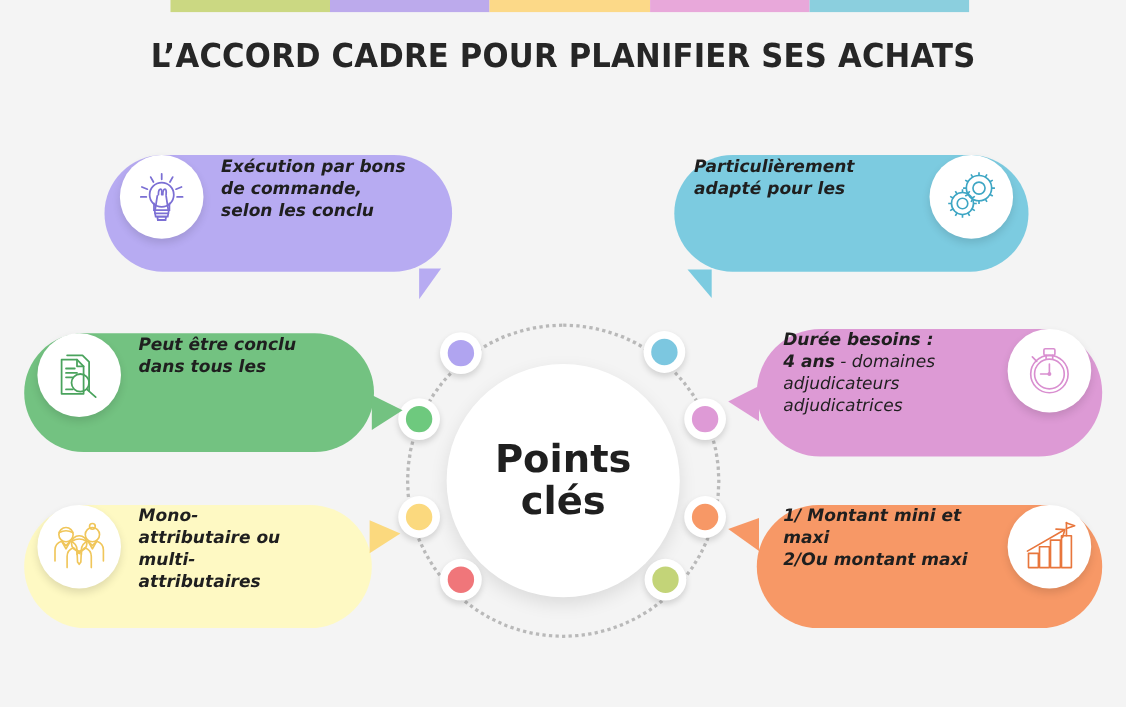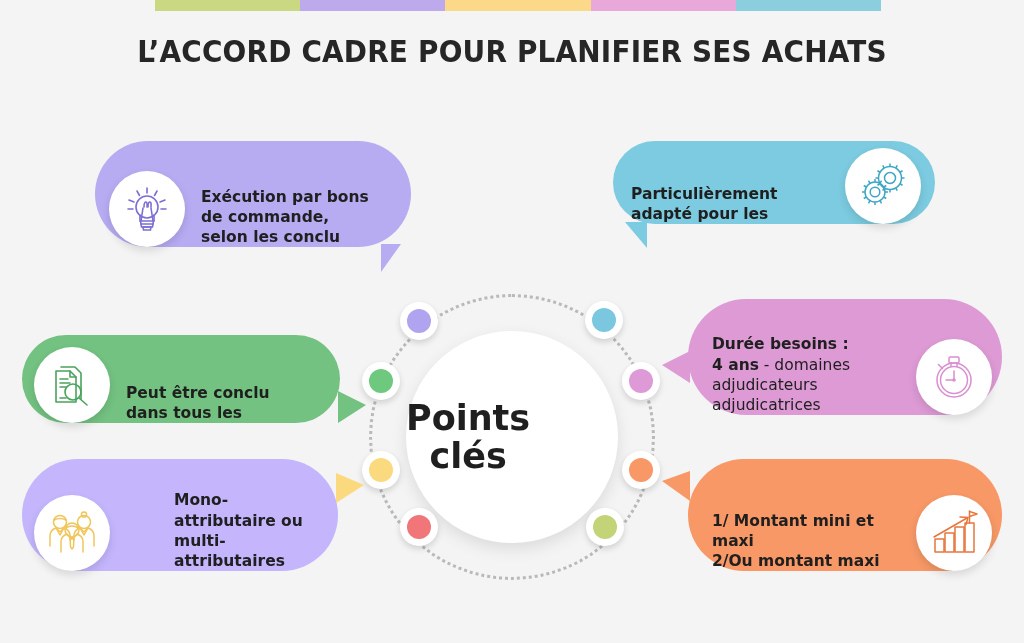--- a/index.html
+++ b/index.html
@@ -41,22 +41,23 @@
     color: #262626;
     white-space: nowrap;
     transform: scaleX(0.93);
   }
 
   
   .bubble {
     position: absolute;
     border-radius: 60px;
     display: flex;
-    align-items: flex-end;
+    align-items: flex-start;
     box-sizing: border-box;
+    font-style: italic;
   }
   .bubble .tail {
     position: absolute;
     width: 0; height: 0;
   }
   .icon-circle {
     width: 76px;
     height: 76px;
     border-radius: 50%;
     background: #ffffff;
@@ -80,46 +81,44 @@
     left: 95px; top: 141px; width: 316px; height: 106px;
     background: #b7abf2;
     padding: 0 14px 0 14px;
   }
   #b-purple .tail {
     right: 10px; bottom: -25px;
     border-left: 20px solid #b7abf2;
     border-bottom: 28px solid transparent;
   }
   #b-blue {
-    left: 613px; top: 141px; width: 322px; height: 83px;
+    left: 613px; top: 141px; width: 322px; height: 106px;
     background: #7ccbe0;
     padding: 0 14px 0 18px;
   }
   #b-blue .tail {
     left: 12px; bottom: -24px;
     border-right: 22px solid #7ccbe0;
     border-bottom: 26px solid transparent;
   }
   #b-green {
-    left: 22px; top: 303px; width: 318px; height: 88px;
+    left: 22px; top: 303px; width: 318px; height: 108px;
     background: #73c281;
     padding: 0 14px 0 12px;
-    margin-top: 32px;
   }
   #b-green .tail {
     right: -26px; top: 56px;
     border-top: 14px solid transparent;
     border-bottom: 18px solid transparent;
     border-left: 28px solid #73c281;
   }
   #b-yellow {
     left: 22px; top: 459px; width: 316px; height: 112px;
-    background: #c4b5fd;
+    background: #fef9c3;
     padding: 0 14px 0 12px;
-    gap: 48px;
   }
   #b-yellow .tail {
     right: -26px; top: 14px;
     border-top: 12px solid transparent;
     border-bottom: 18px solid transparent;
     border-left: 28px solid #fbd97e;
   }
   #b-pink {
     left: 688px; top: 299px; width: 314px; height: 116px;
     background: #dd9ad5;
@@ -155,21 +154,21 @@
     box-sizing: border-box;
   }
   #core {
     position: absolute;
     left: 406px; top: 331px;
     width: 212px; height: 212px;
     border-radius: 50%;
     background: #ffffff;
     box-shadow: 0 6px 16px rgba(0,0,0,0.10);
     display: flex;
-    align-items: flex-start;
+    align-items: center;
     justify-content: center;
     flex-direction: column;
   }
   #core .core-label {
     font-family: "DejaVu Sans", sans-serif;
     font-weight: bold;
     font-size: 35px;
     line-height: 1.10;
     color: #1f1f1f;
     text-align: center;

